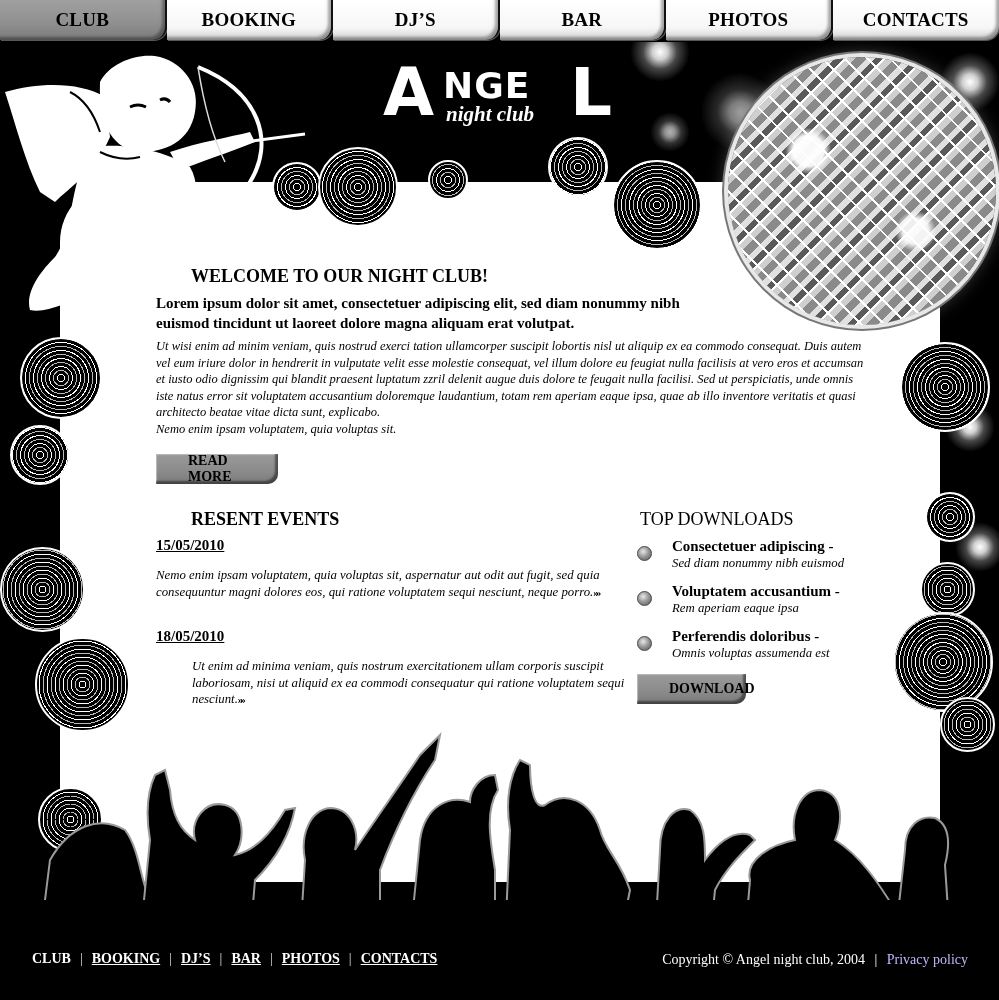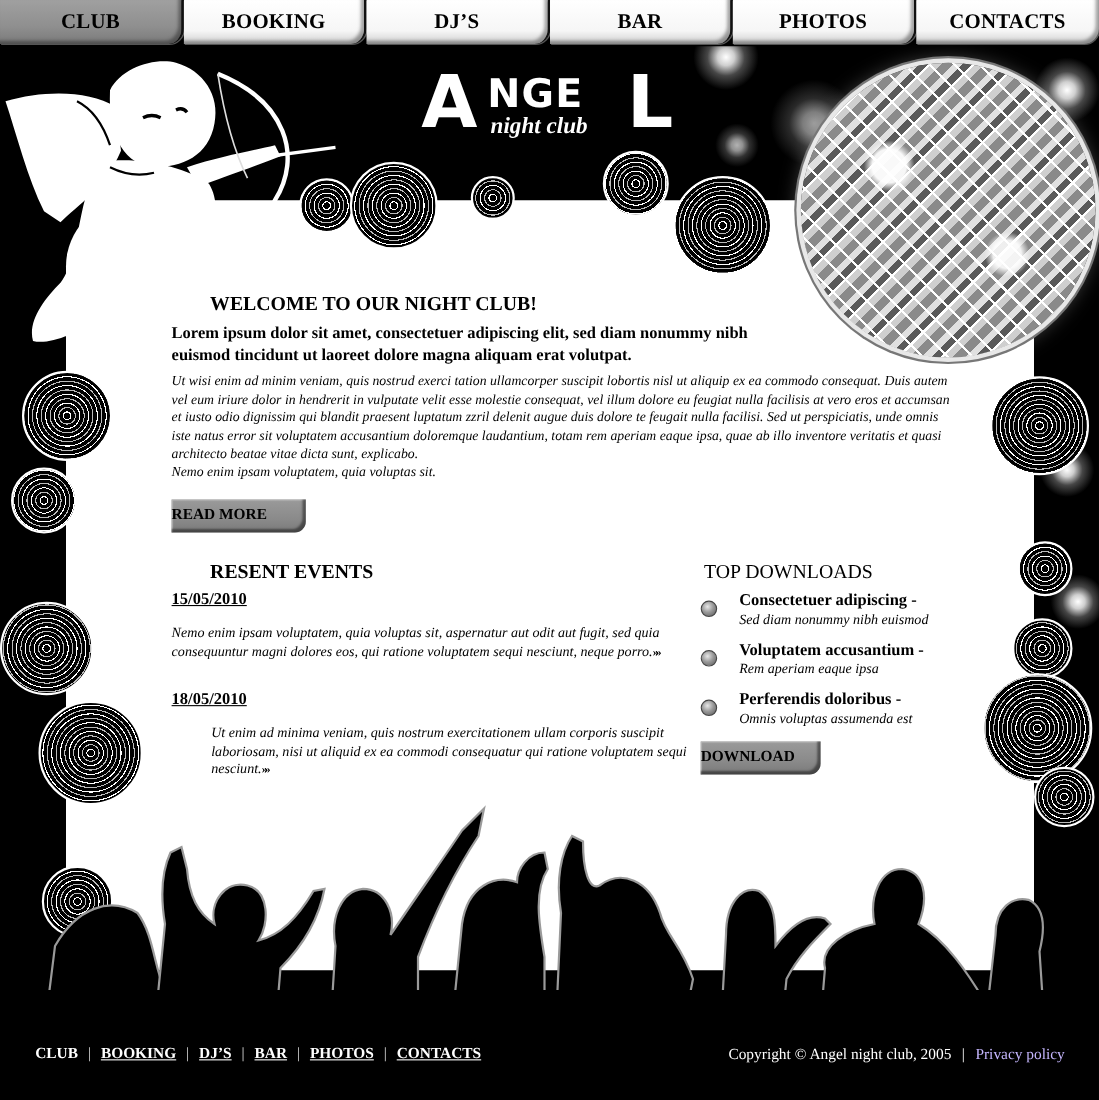--- a/index.html
+++ b/index.html
@@ -53,21 +53,21 @@
   
   .crowd { position: absolute; left: 0; top: 730px; width: 999px; height: 210px; }
 
   
   .content { position: absolute; left: 156px; top: 266px; width: 720px; }
   .h-welcome { position: absolute; left: 35px; top: 0; font-size: 18px; font-weight: bold; white-space: nowrap; }
   .lead { position: absolute; left: 0; top: 27px; width: 580px; font-size: 15px; font-weight: bold; line-height: 20px; }
   .body-text { position: absolute; left: 0; top: 72px; width: 710px; font-size: 12.5px; font-style: italic; line-height: 16.6px; }
 
   .btn {
-    position: absolute; height: 30px; padding: 0 0;
+    position: absolute; height: 30px; padding: 0 32px;
     background: linear-gradient(#9a9a9a 0%, #8a8a8a 60%, #7a7a7a 100%);
     border-bottom-right-radius: 10px;
     box-shadow: inset -3px -3px 2px rgba(0,0,0,0.45), inset 1px 1px 1px #bbb;
     font-weight: bold; font-size: 14px; display: flex; align-items: center; cursor: pointer;
   }
   .btn-read { left: 0; top: 188px; width: 122px; }
 
   .h-events { position: absolute; left: 35px; top: 243px; font-size: 18px; font-weight: bold; white-space: nowrap; text-align: center; }
   .event-date { position: absolute; left: 0; font-size: 15px; font-weight: bold; text-decoration: underline; cursor: pointer; }
   .event-text { position: absolute; left: 0; width: 460px; font-size: 12.8px; font-style: italic; line-height: 16.6px; }
@@ -239,16 +239,16 @@
   <a>DJ’S</a>
   <span class="sep">|</span>
   <a>BAR</a>
   <span class="sep">|</span>
   <a>PHOTOS</a>
   <span class="sep">|</span>
   <a>CONTACTS</a>
 </footer>
 
 <div class="copyright">
-  <span>Copyright © Angel night club, 2005</span>
+  <span>Copyright © Angel night club, 2004</span>
   <span class="sep">|</span>
   <a>Privacy policy</a>
 </div>
 
 </body></html>

